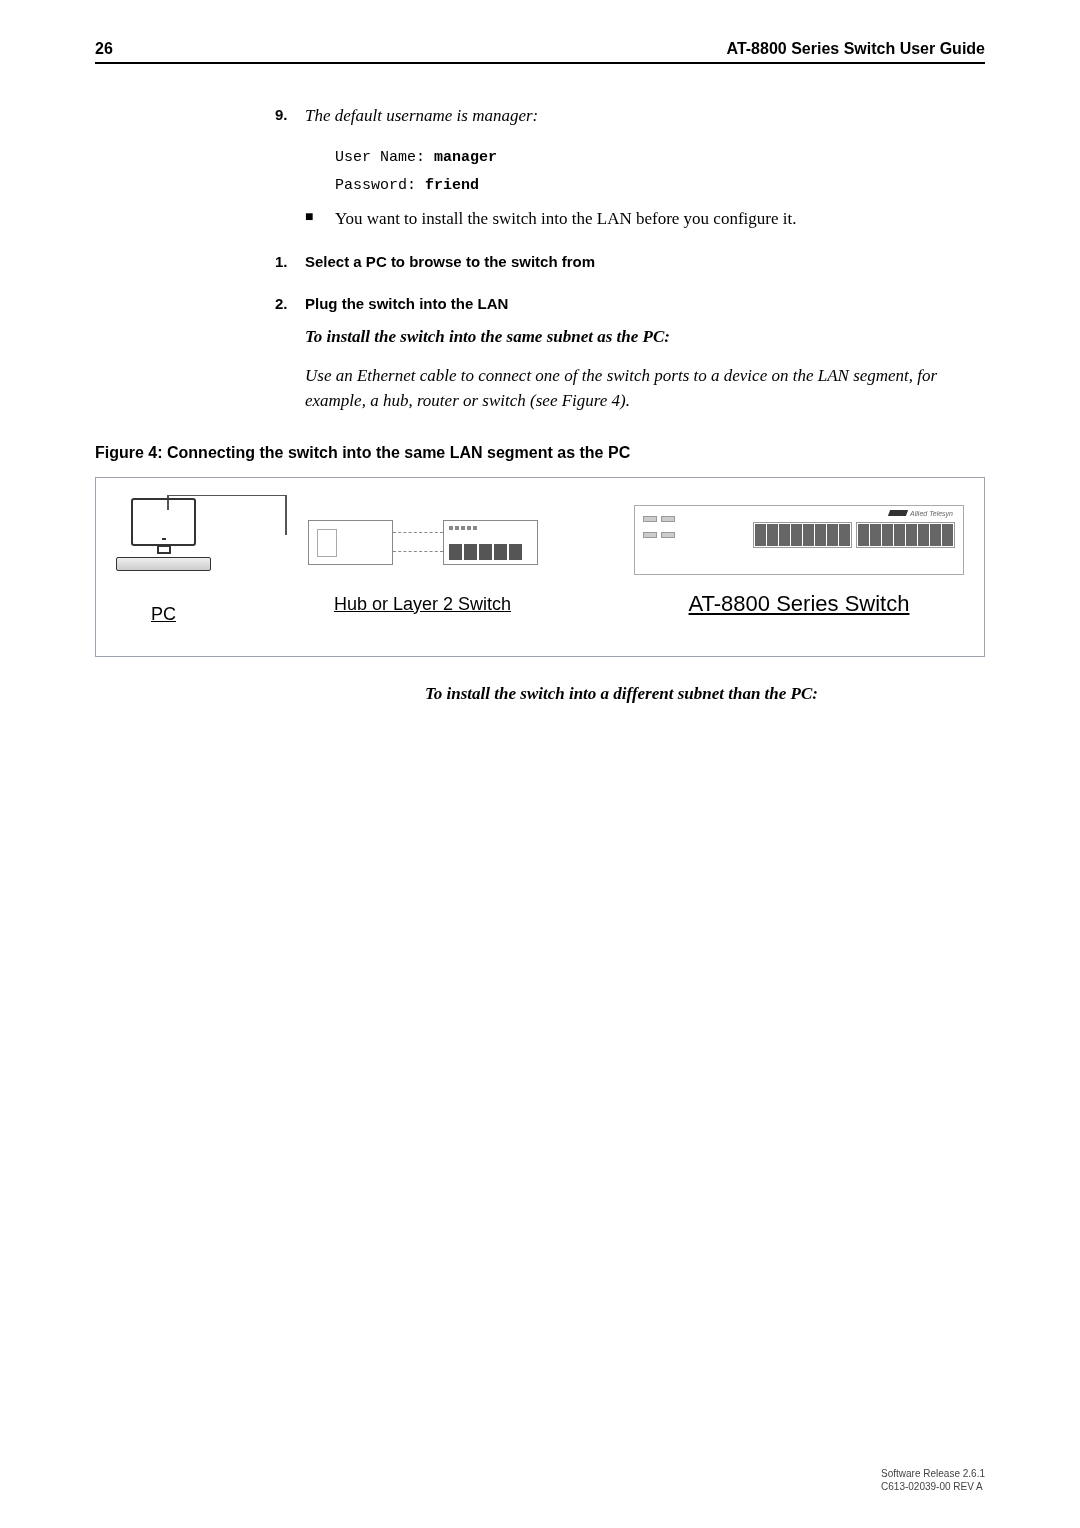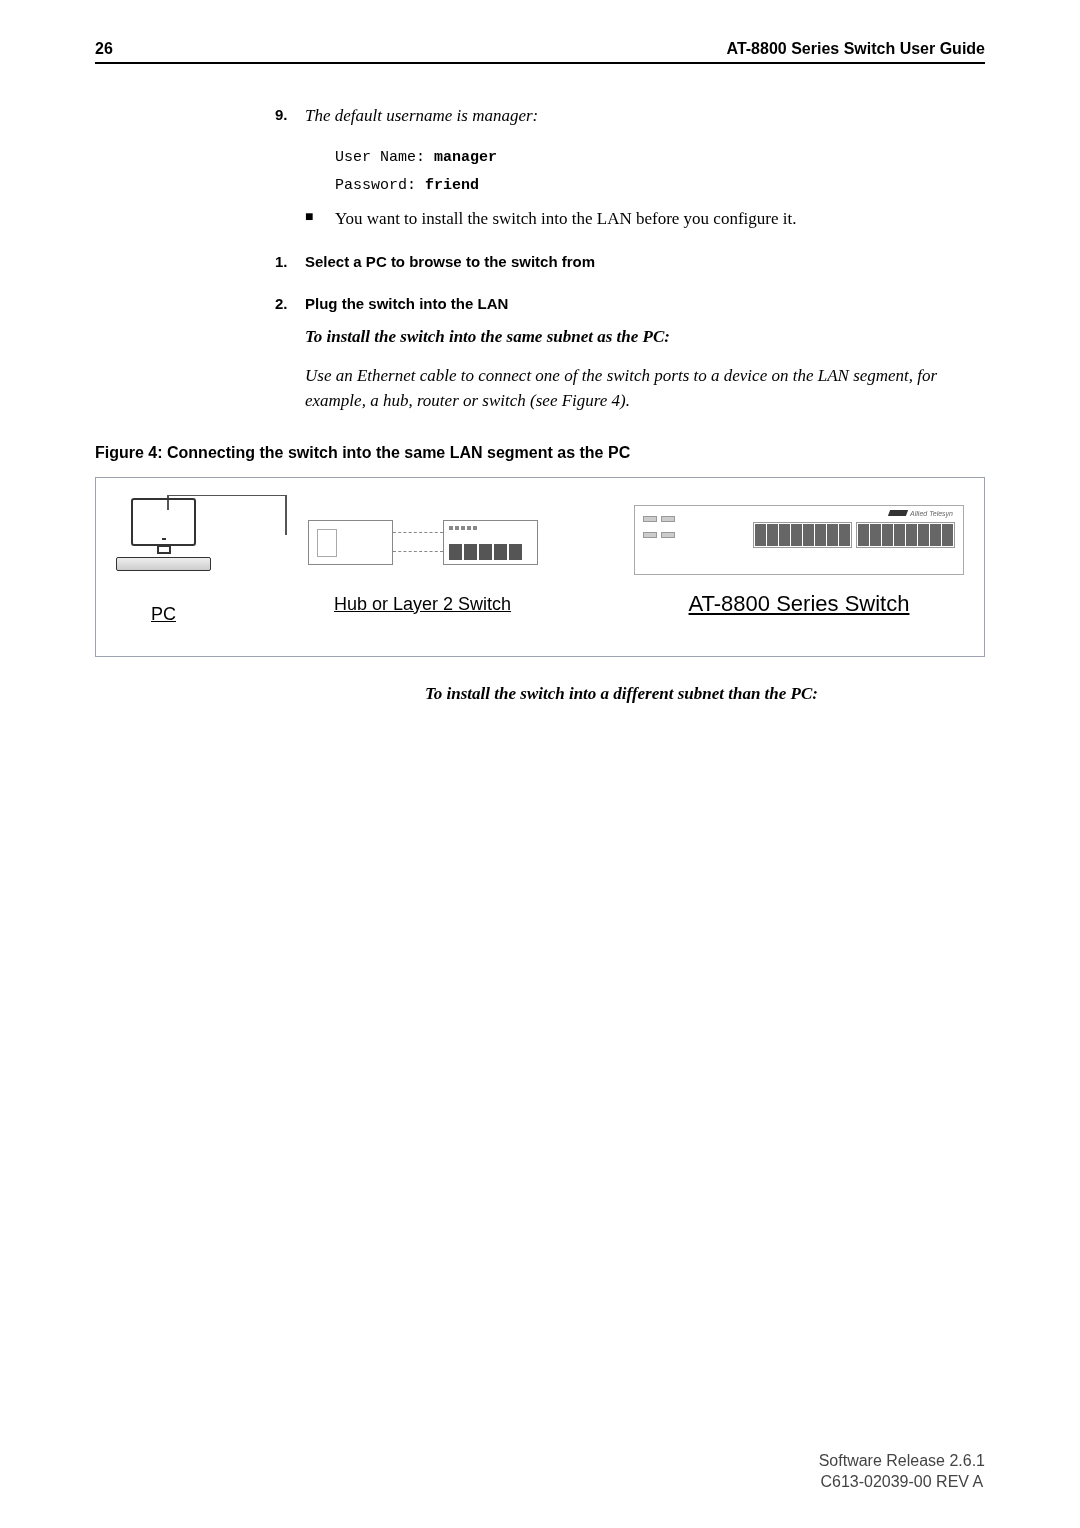--- a/index.html
+++ b/index.html
@@ -305,23 +305,23 @@
       background: #555;
     }
     .cable-v {
       width: 1.5px;
       background: #555;
     }
     .footer {
       position: absolute;
       bottom: 35px;
       right: 95px;
-      text-align: center;
-      font-family: Arial, Helvetica, sans-serif;
-      font-size: 16px;
+      text-align: left;
+      font-family: Arial, Helvetica, sans-serif;
+      font-size: 10px;
       color: #444;
       line-height: 1.3;
     }
     .full-width {
       margin-left: 0;
     }
     .figure-wrapper {
       position: relative;
     }
   </style>

